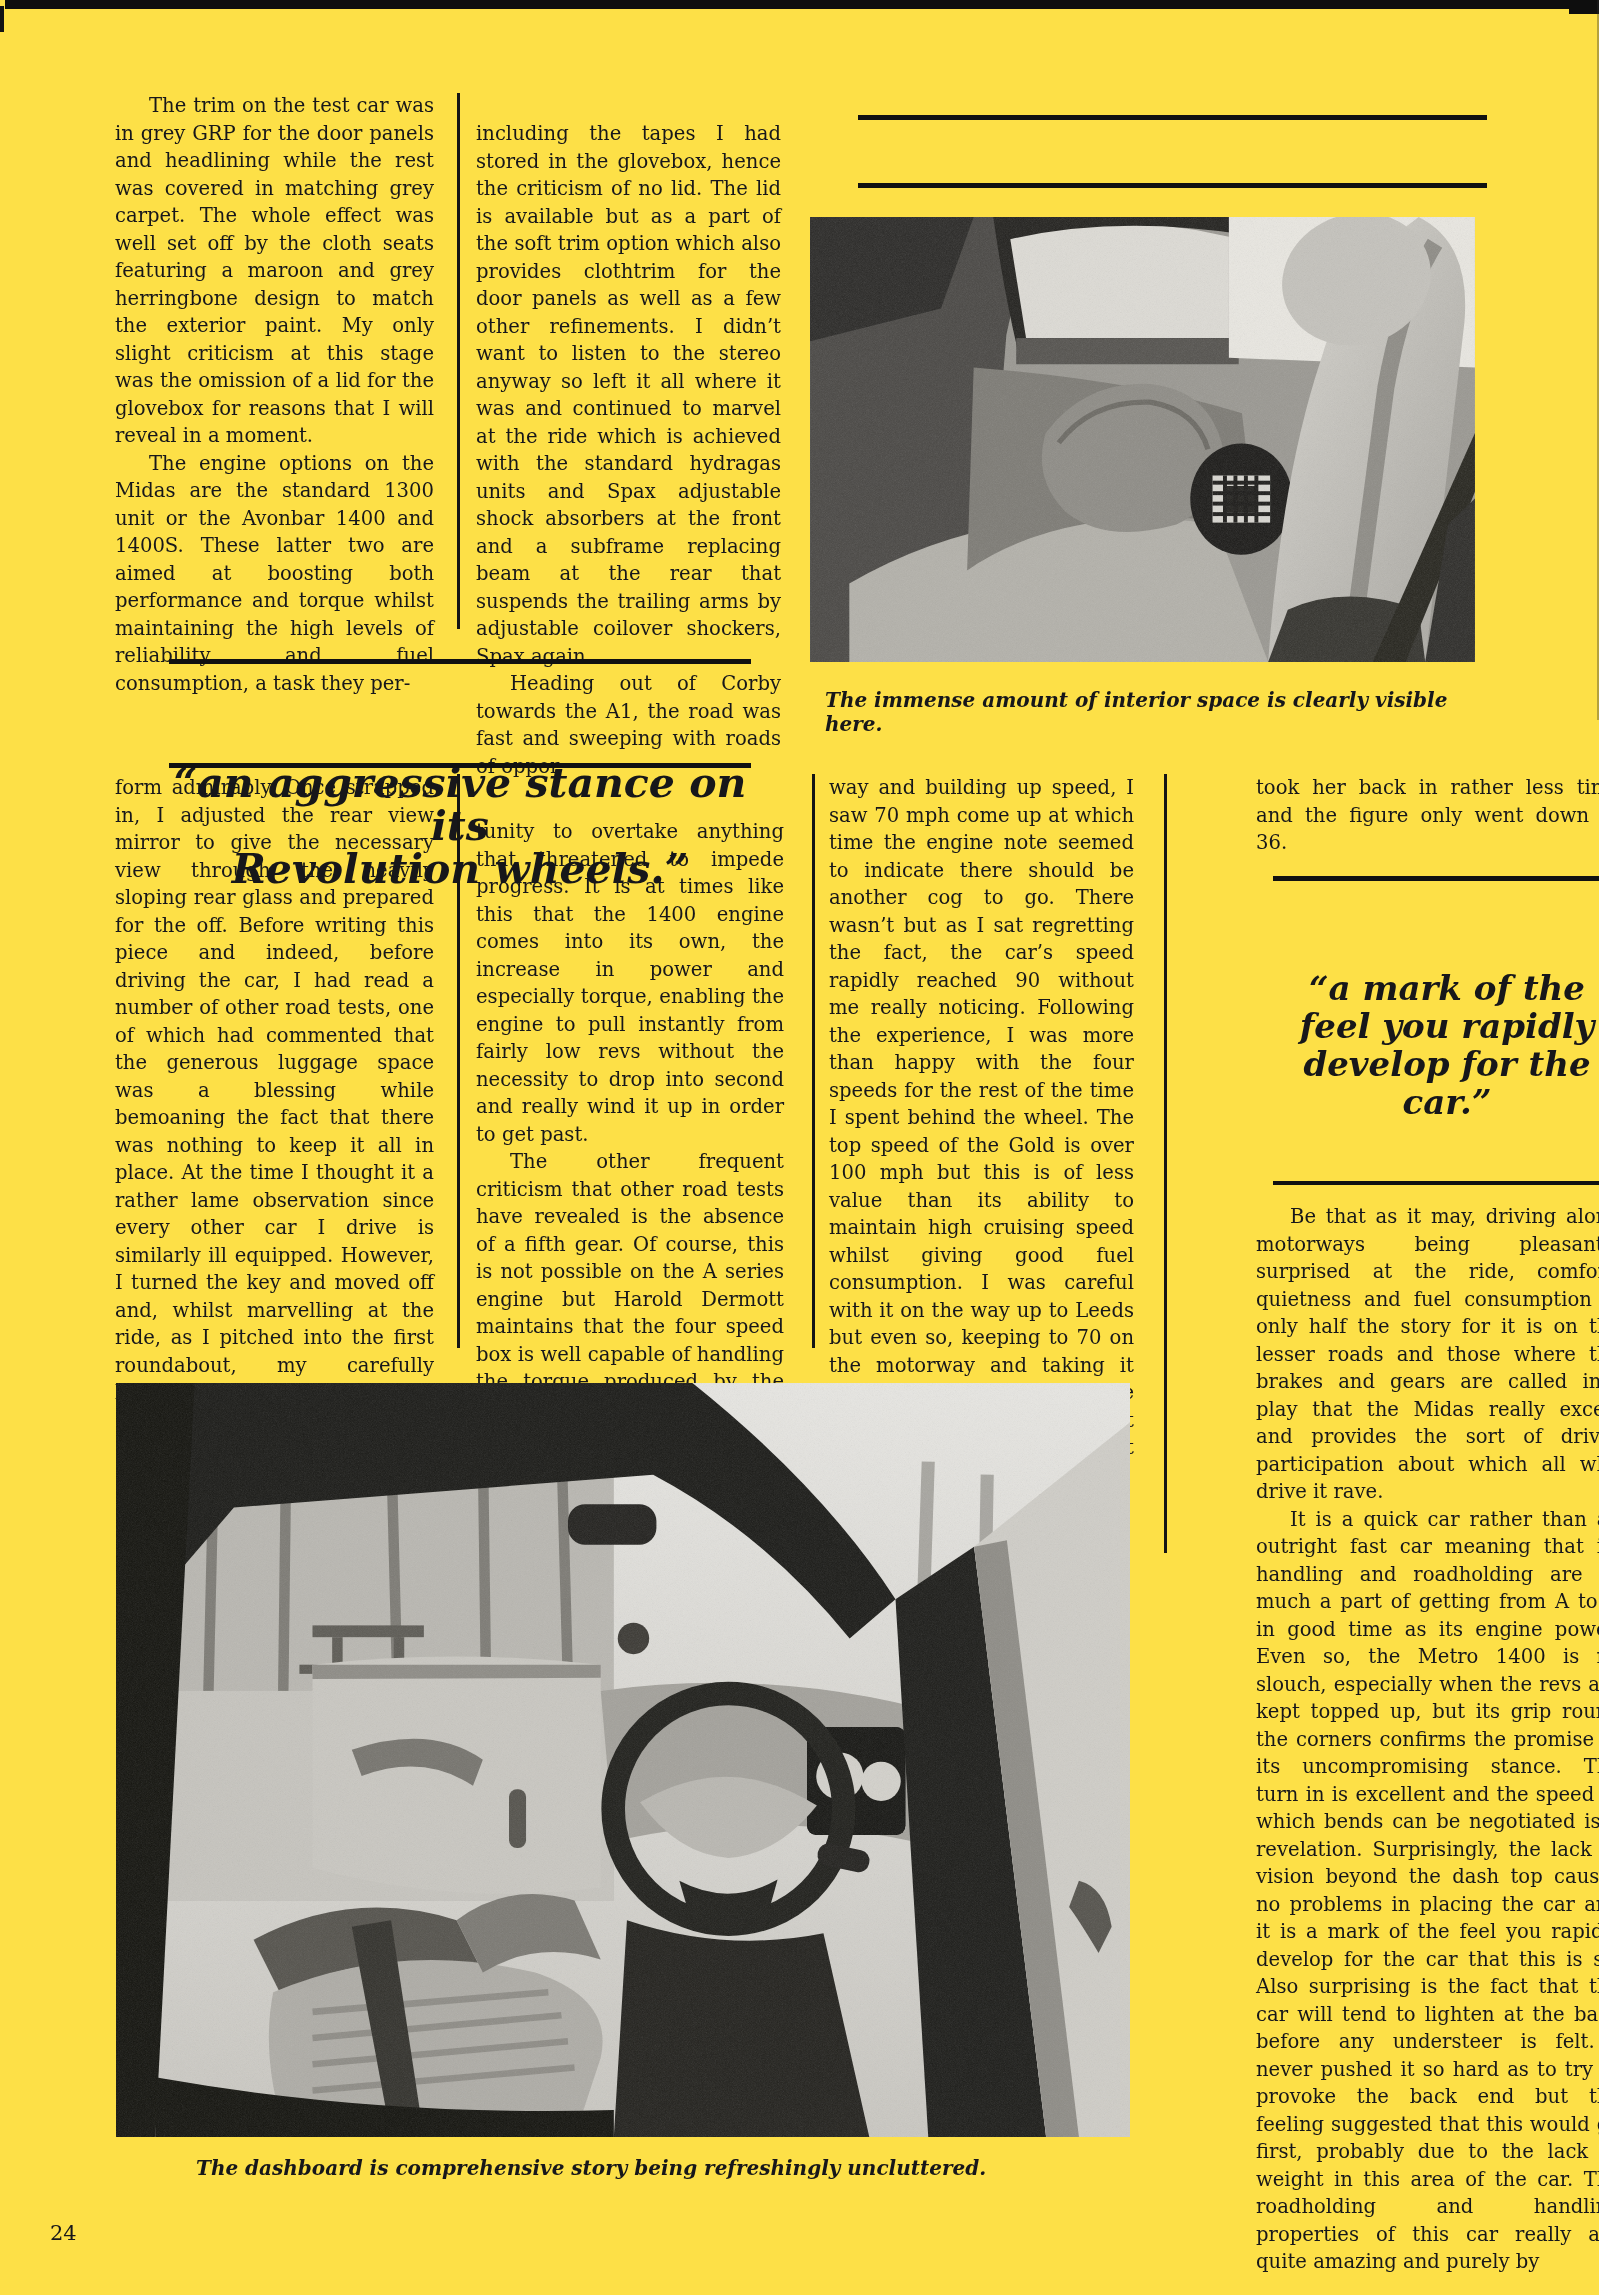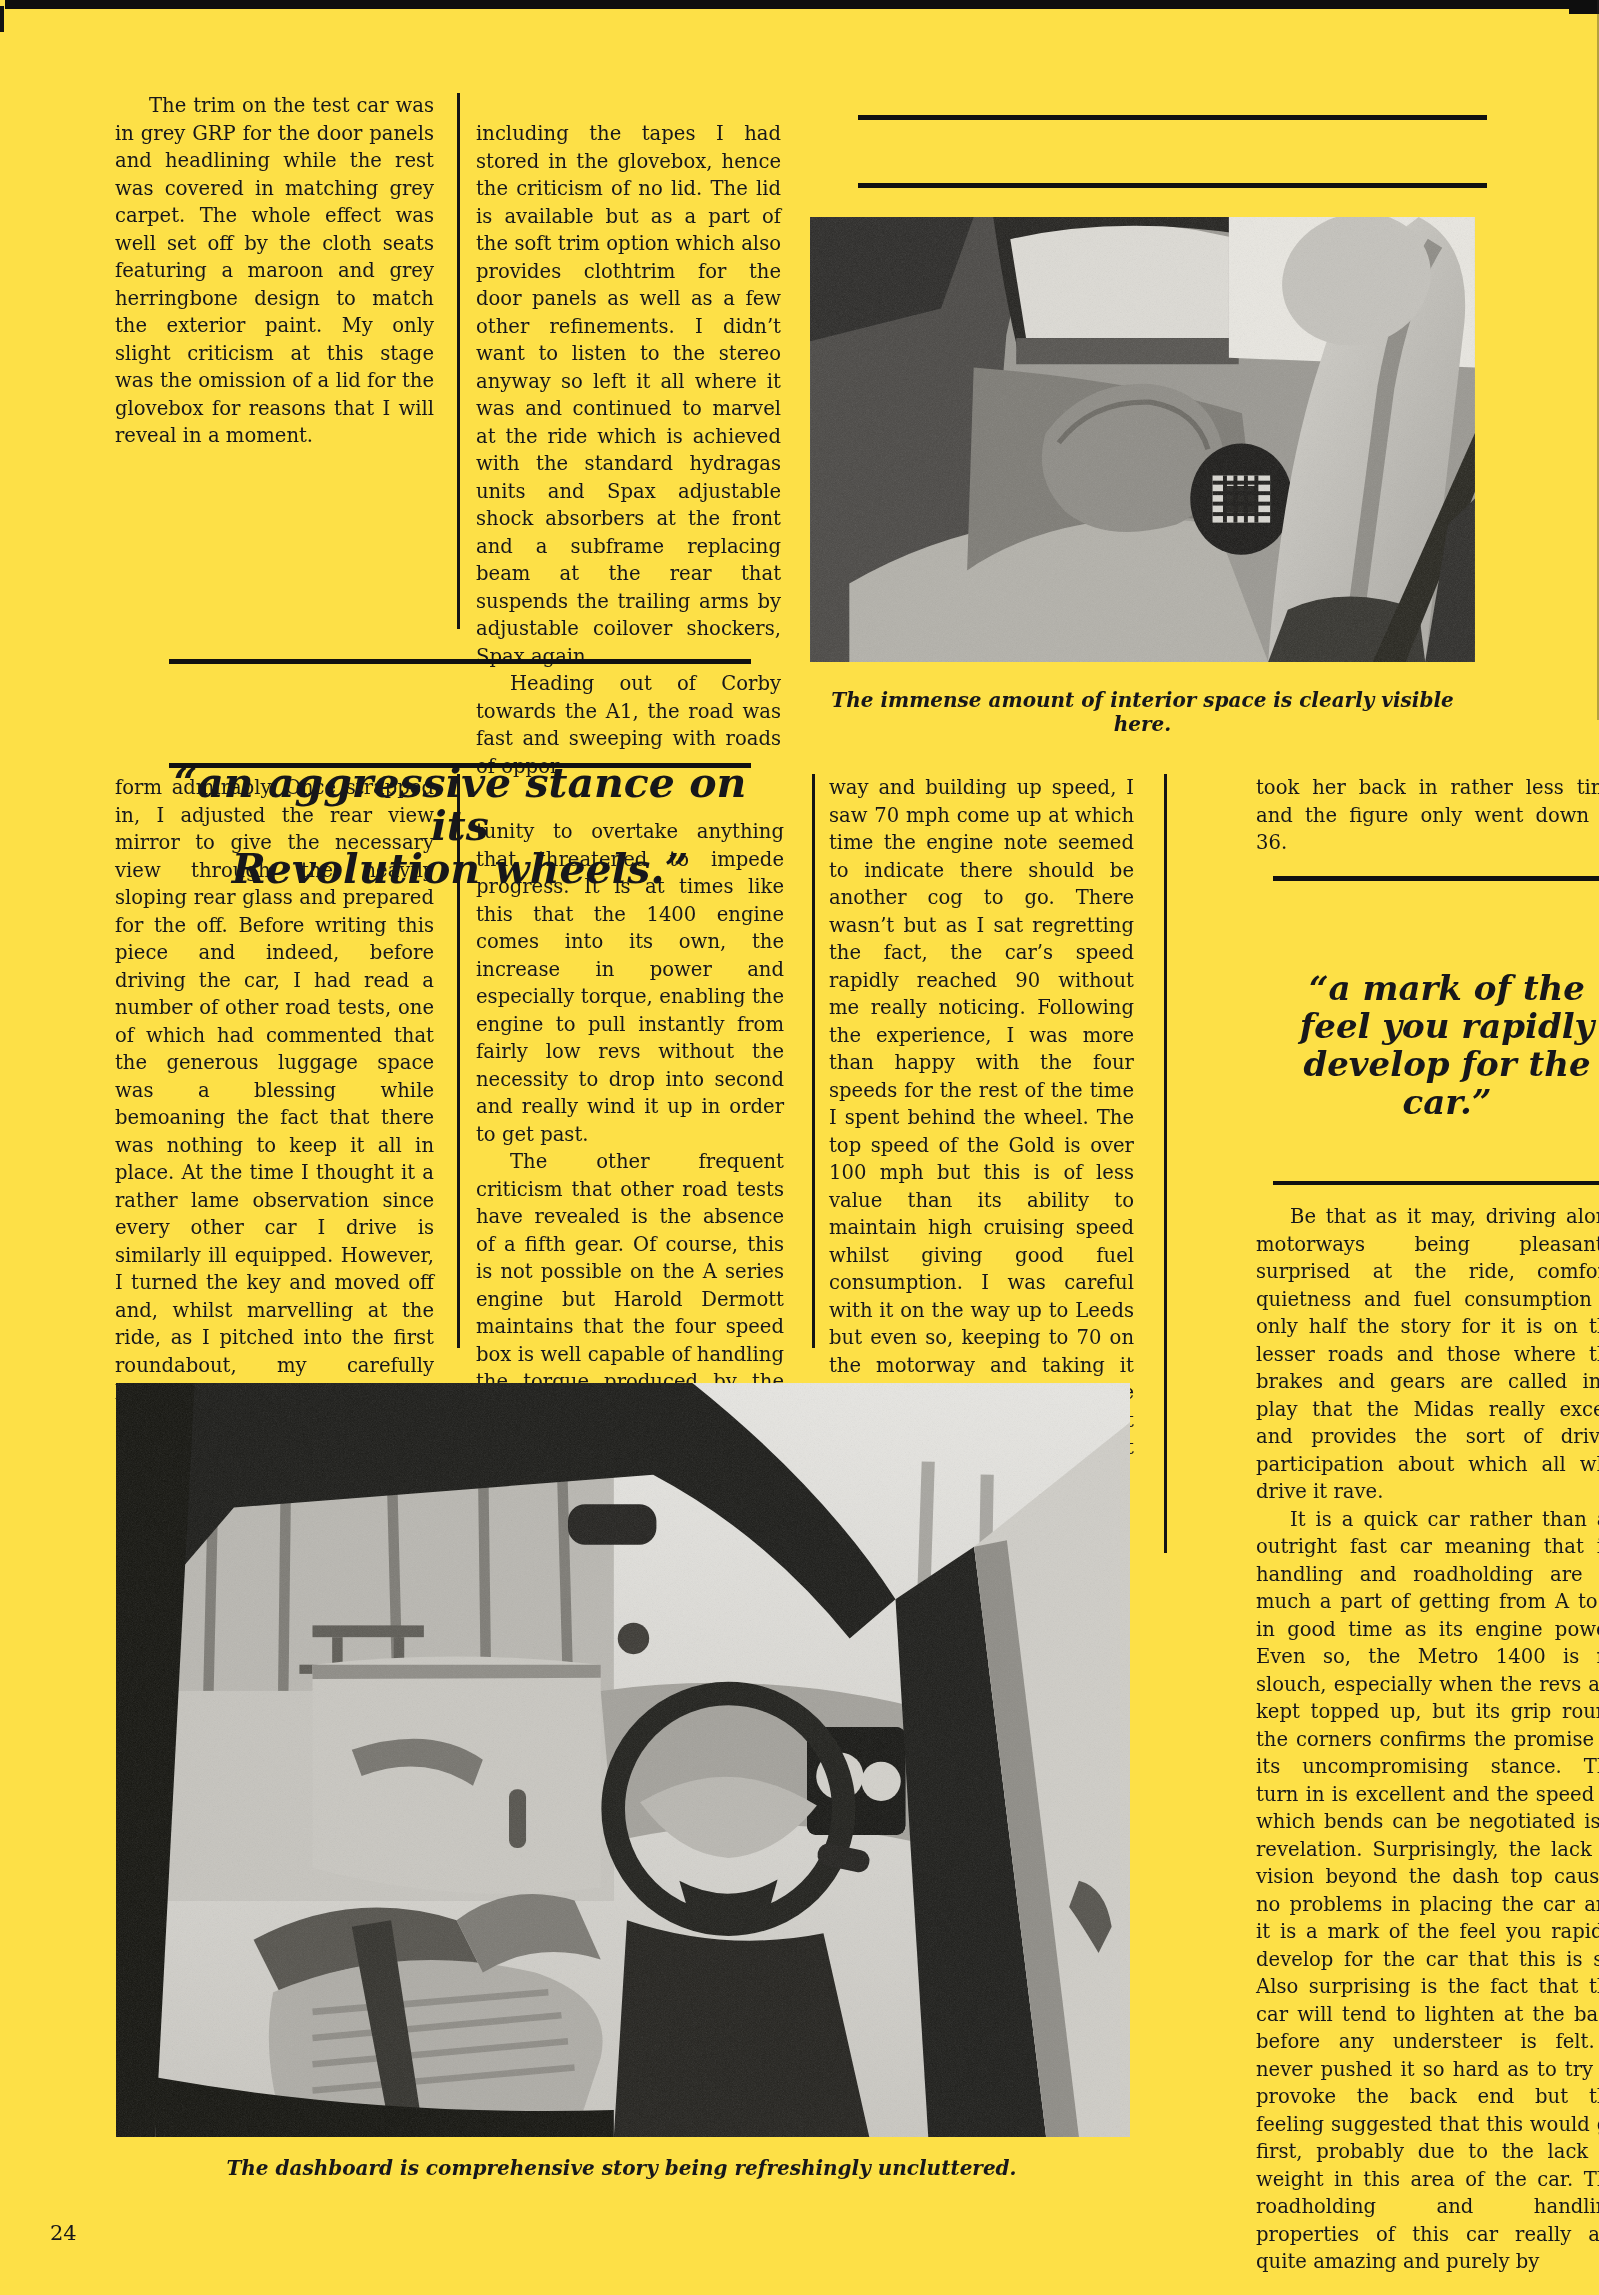--- a/index.html
+++ b/index.html
@@ -15,21 +15,21 @@
   .col p{margin:0;}
   .col p.ind{text-indent:34px;}
   .vrule{position:absolute;width:3.3px;background:#151515;}
   
   .pq{position:absolute;text-align:center;font-style:italic;font-weight:bold;white-space:pre-line;}
   .pq .rule{position:absolute;left:0;right:0;height:5.2px;background:#111;}
   .pq .rule.top{top:0;}
   .pq .rule.bot{bottom:0;}
   .pq1{font-size:43px;line-height:71px;}
   .pq2{font-size:41px;line-height:43px;padding-top:17px;}
-  .caption{position:absolute;text-align:center;font-style:italic;font-weight:bold;font-size:20px;}
+  .caption{position:absolute;text-align:left;font-style:italic;font-weight:bold;font-size:20px;}
   .pagenum{position:absolute;font-size:21px;}
   
   .col4flow{display:flex;flex-direction:column;gap:0;}
   .pq3{position:relative;margin:19.6px 0 18.3px 17px;padding:17px 0 26px 0;text-align:center;
        font-style:italic;font-weight:bold;font-size:34px;line-height:38px;white-space:pre-line;}
   .pq3 .rule{position:absolute;left:0;right:0;height:4.6px;background:#111;}
   .pq3 .rule.top{top:0;}
   .pq3 .rule.bot{bottom:0;}
   .photo{position:absolute;}
   .photo svg{display:block;}
@@ -39,20 +39,21 @@
 
 <div class="page">
 
   <div class="bar-top"></div>
   <div class="bar-top-nub"></div>
   <div class="tick-left"></div>
   <div class="edge-right"></div>
 
   <div class="col" style="left:115px;top:92px;width:319px;">
     <p class="ind">The trim on the test car was in grey GRP for the door panels and headlining while the rest was covered in matching grey carpet. The whole effect was well set off by the cloth seats featuring a maroon and grey herringbone design to match the exterior paint. My only slight criticism at this stage was the omission of a lid for the glovebox for reasons that I will reveal in a moment.</p>
+    <p class="ind">The engine options on the Midas are the standard 1300 unit or the Avonbar 1400 and 1400S. These latter two are aimed at boosting both performance and torque whilst maintaining the high levels of reliability and fuel consumption, a task they per-</p>
   </div>
   <div class="vrule" style="left:457px;top:93px;height:536px;"></div>
   <div class="col" style="left:476px;top:92px;width:305px;margin-top:28px;">
     <p>including the tapes I had stored in the glovebox, hence the criticism of no lid. The lid is available but as a part of the soft trim option which also provides clothtrim for the door panels as well as a few other refinements. I didn’t want to listen to the stereo anyway so left it all where it was and continued to marvel at the ride which is achieved with the standard hydragas units and Spax adjustable shock absorbers at the front and a subframe replacing beam at the rear that suspends the trailing arms by adjustable coilover shockers, Spax again.</p>
     <p class="ind">Heading out of Corby towards the A1, the road was fast and sweeping with roads of oppor-</p>
   </div>
 
   <div class="pq pq1" style="left:858px;top:115px;width:629px;height:73px;">
     <span class="rule top"></span>
     <span>“but it is small, oh so small.”</span>

